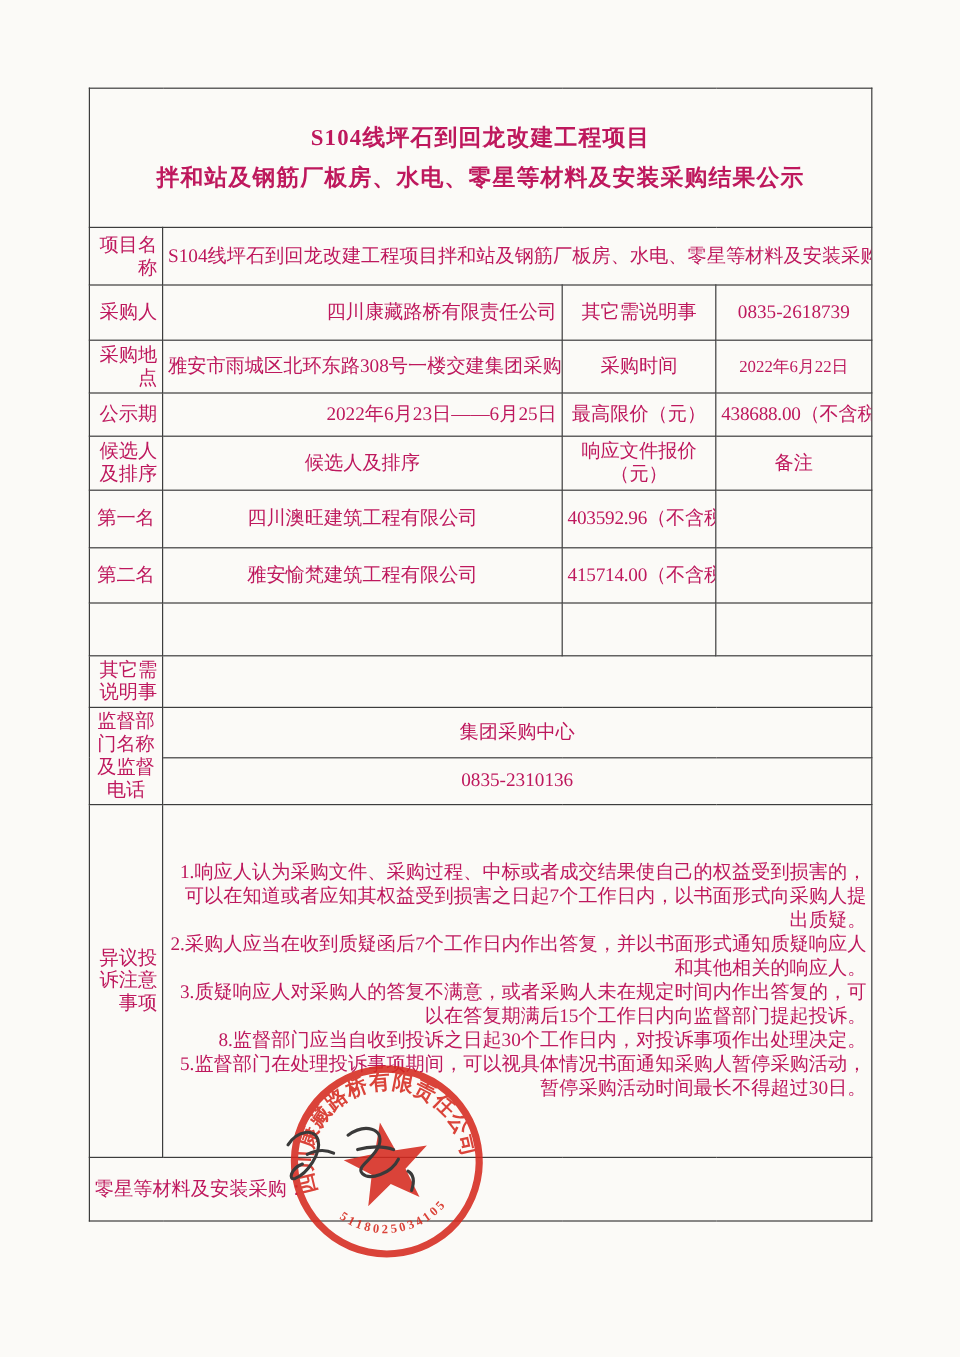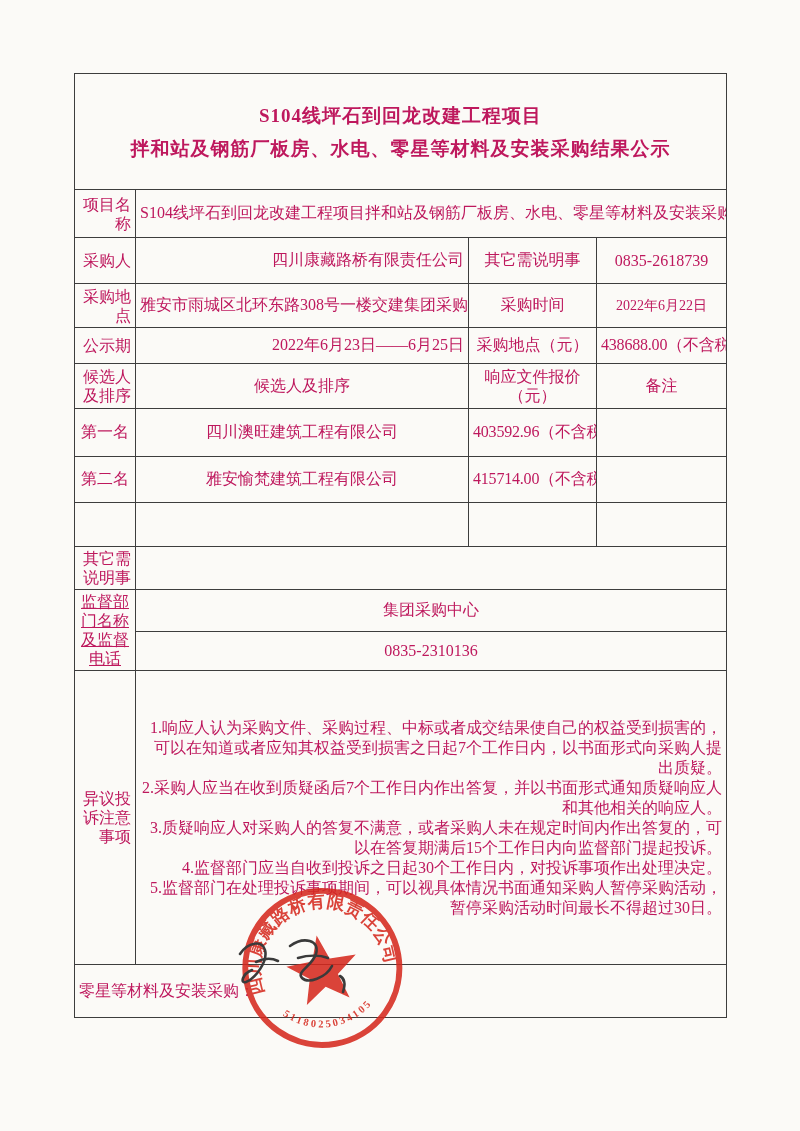--- a/index.html
+++ b/index.html
@@ -23,21 +23,21 @@
   .title-cell { text-align:center; vertical-align:middle; }
   .title-cell .t1, .title-cell .t2 {
     font-size:19px; font-weight:bold; letter-spacing:1px; line-height:33px;
   }
   .lbl { padding:2px 2px 2px 4px; text-align:right; line-height:19px; }
   .ctr { text-align:center; }
   .left { text-align:right; padding-left:6px; white-space:nowrap; }
   .fs15 { font-size:15px; }
   .num { font-size:13px; letter-spacing:-0.2px; white-space:nowrap; }
   .wrapcell { white-space:pre-line; line-height:19px; }
-  .sup-label { text-align:center; line-height:19px;text-decoration:underline; }
+  .sup-label { text-align:center; line-height:19px; }
   .clip2 { display:block; height:38px; overflow:hidden; }
   .obj-cell { padding:12px 8px 6px 7px; font-size:15px; line-height:20px; text-align:right; vertical-align:middle; }
   .obj-line { margin:0; }
   .sig-cell { font-size:16px; padding-left:7px; vertical-align:middle; }
   .stamp {
     position:absolute; left:238px; top:882px; width:168px; height:168px;
     transform:rotate(-10deg); opacity:0.87; pointer-events:none;
   }
   .signature-ink {
     position:absolute; left:232px; top:928px; width:150px; height:72px;
@@ -80,21 +80,21 @@
     <tr style="height:44px">
       <td class="lbl">采购地点</td>
       <td class="left fs15">雅安市雨城区北环东路308号一楼交建集团采购中心</td>
       <td class="ctr">采购时间</td>
       <td class="ctr" style="font-size:14px">2022年6月22日</td>
     </tr>
 
     <tr style="height:36px">
       <td class="lbl">公示期</td>
       <td class="left">2022年6月23日——6月25日</td>
-      <td class="ctr fs15">采购地点（元）</td>
+      <td class="ctr fs15">最高限价（元）</td>
       <td class="ctr num">438688.00（不含税）</td>
     </tr>
 
     <tr style="height:45px">
       <td class="lbl">候选人及排序</td>
       <td class="ctr">候选人及排序</td>
       <td class="ctr wrapcell">响应文件报价
 （元）</td>
       <td class="ctr">备注</td>
     </tr>
@@ -134,21 +134,21 @@
     <tr style="height:37px">
       <td colspan="3" class="ctr">0835-2310136</td>
     </tr>
 
     <tr style="height:294px">
       <td class="lbl">异议投诉注意事项</td>
       <td colspan="3" class="obj-cell">
         <p class="obj-line">1.响应人认为采购文件、采购过程、中标或者成交结果使自己的权益受到损害的，可以在知道或者应知其权益受到损害之日起7个工作日内，以书面形式向采购人提出质疑。</p>
         <p class="obj-line">2.采购人应当在收到质疑函后7个工作日内作出答复，并以书面形式通知质疑响应人和其他相关的响应人。</p>
         <p class="obj-line">3.质疑响应人对采购人的答复不满意，或者采购人未在规定时间内作出答复的，可以在答复期满后15个工作日内向监督部门提起投诉。</p>
-        <p class="obj-line">4.监督部门应当自收到投诉之日起30个工作日内，对投诉事项作出处理决定。</p>
+        <p class="obj-line">8.监督部门应当自收到投诉之日起30个工作日内，对投诉事项作出处理决定。</p>
         <p class="obj-line">5.监督部门在处理投诉事项期间，可以视具体情况书面通知采购人暂停采购活动，暂停采购活动时间最长不得超过30日。</p>
       </td>
     </tr>
 
     <tr style="height:53px">
       <td colspan="4" class="sig-cell">零星等材料及安装采购：</td>
     </tr>
   </tbody>
     </table>
 

